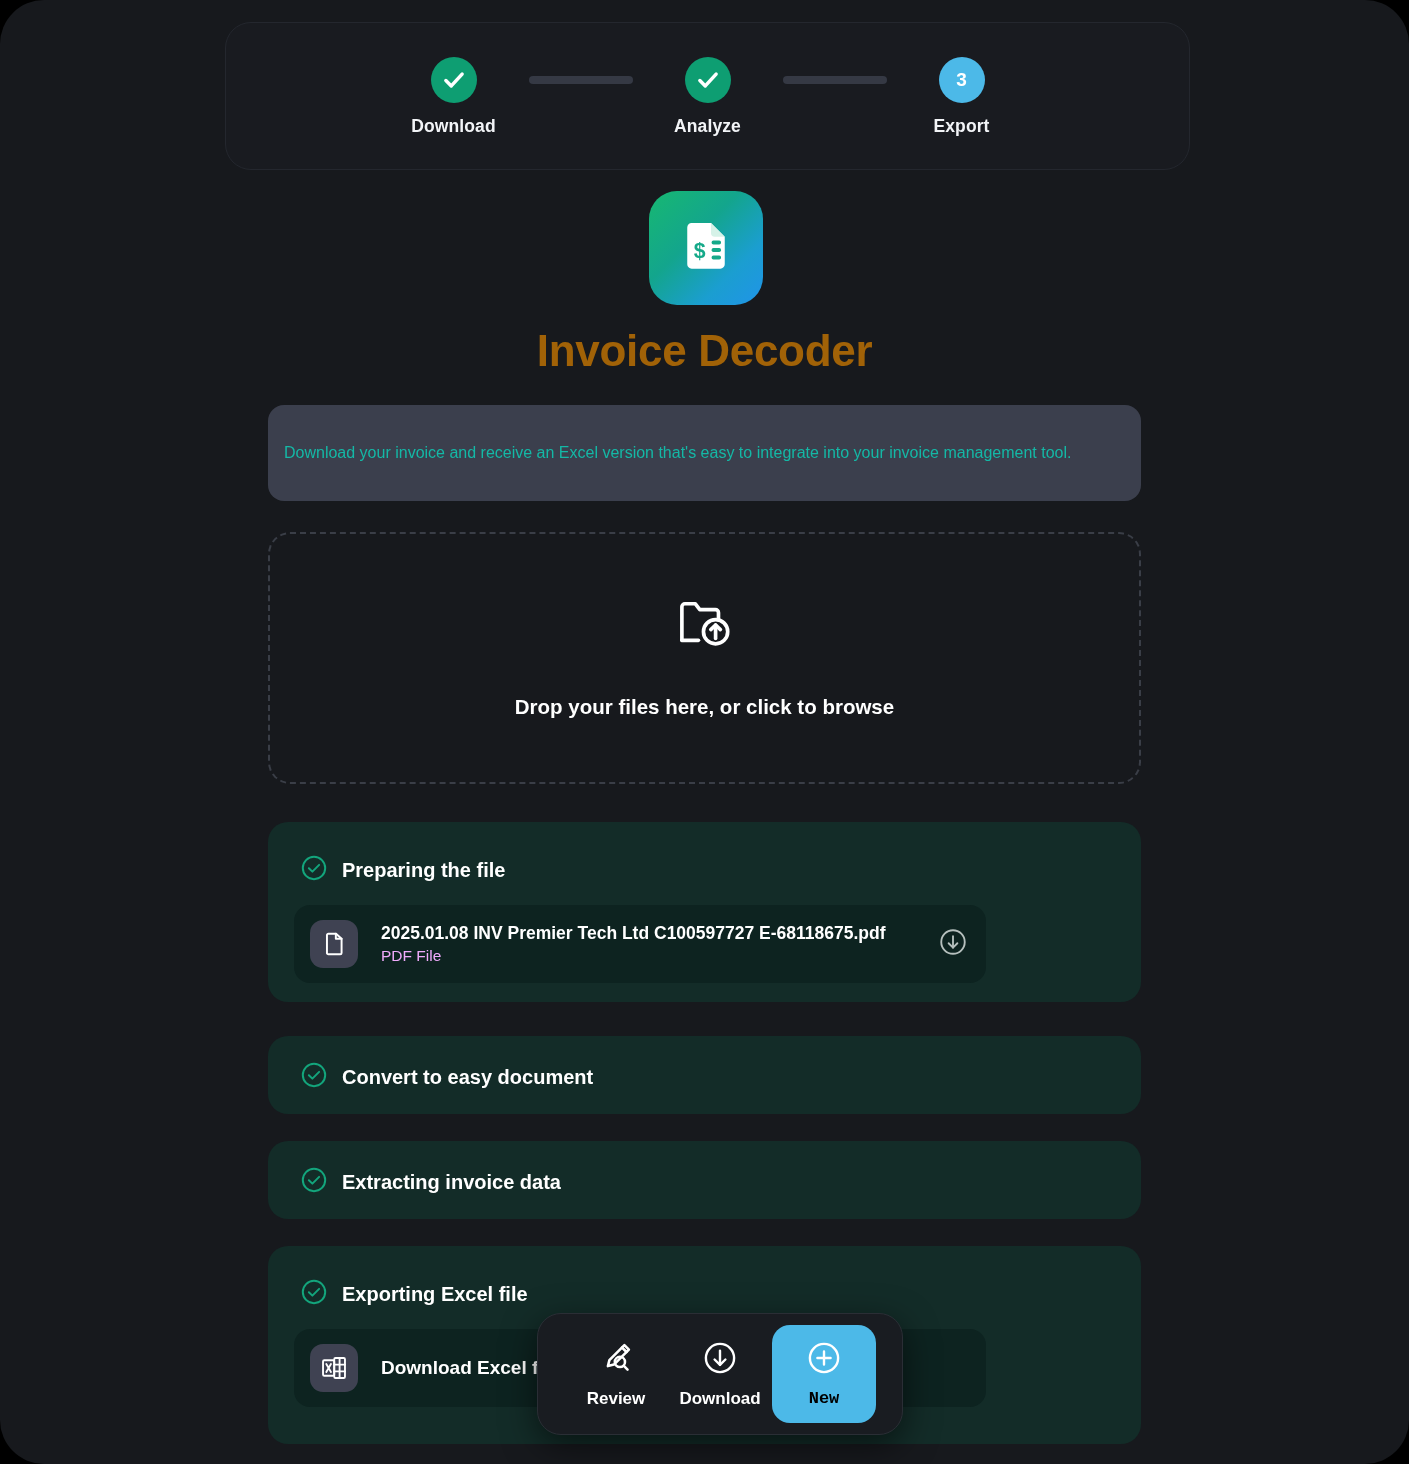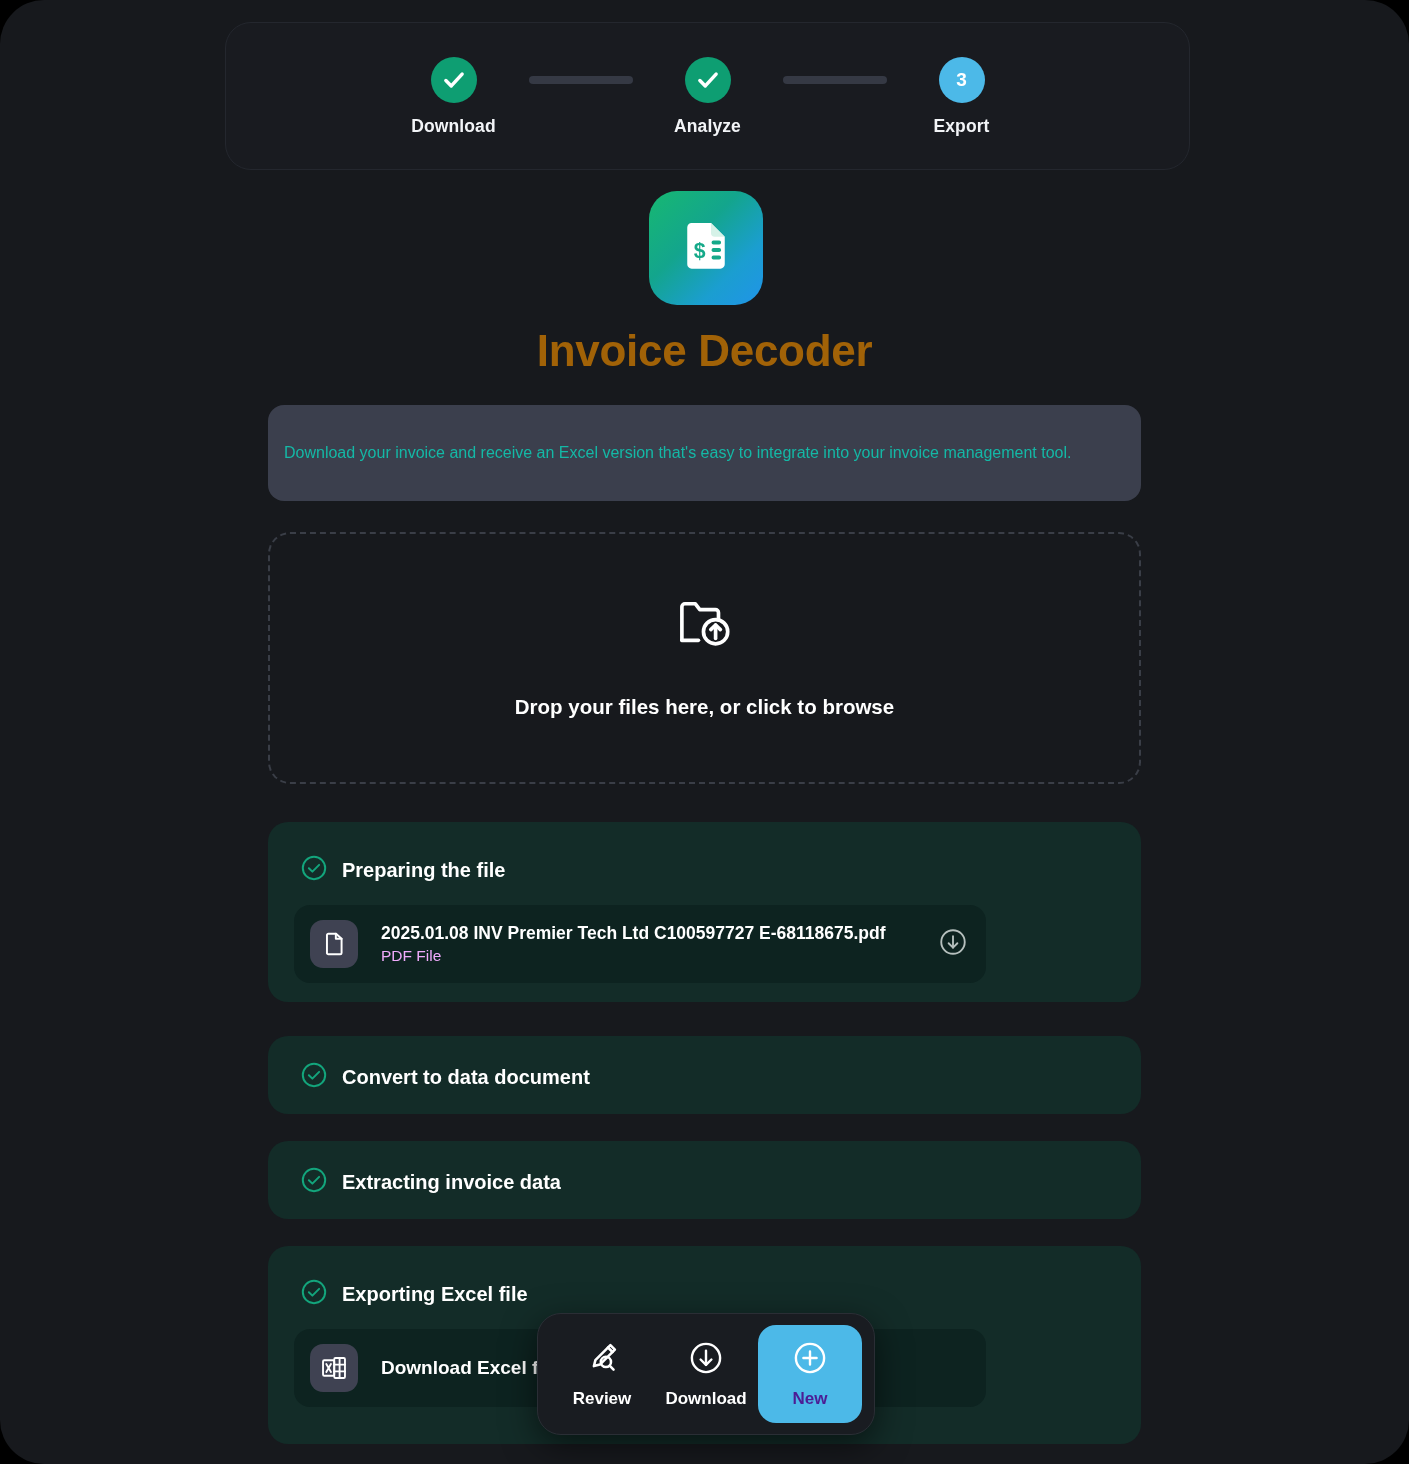--- a/index.html
+++ b/index.html
@@ -203,21 +203,21 @@
     height: 78px;
     align-items: center;
   }
   .file-row.excel .file-name { font-size: 19px; font-weight: 600; }
 
   
   .action-bar {
     position: absolute;
     left: 537px;
     top: 1313px;
-    width: 338px;
+    width: 366px;
     height: 122px;
     background: #191c21;
     border: 1px solid #2a2e35;
     border-radius: 24px;
     display: flex;
     align-items: center;
     justify-content: center;
     gap: 0px;
     box-shadow: 0 10px 34px rgba(0,0,0,.55);
   }
@@ -231,21 +231,21 @@
     justify-content: center;
     gap: 9px;
     background: transparent;
   }
   .action-btn.primary { background: #4cb9e8; }
   .action-label {
     font-size: 17px;
     font-weight: 600;
     color: #ffffff;
   }
-  .action-btn.primary .action-label { color: #4c1d95; }
+  .action-btn.primary .action-label { color: #000000; font-family: Liberation Mono, monospace; }
   .action-icon { display: block; }
 </style>
 </head>
 <body>
 
 <div class="app-frame">
 
   <div class="stepper">
     <div class="stepper-inner">
 
@@ -346,21 +346,21 @@
   </div>
 
   <div class="status-card" style="top:1036px; height:78px;">
     <div class="status-head" style="padding-top:25px;">
       <span class="check-icon">
         <svg width="28" height="28" viewBox="0 0 24 24" fill="none" stroke="#13a57c" stroke-width="1.7" stroke-linecap="round" stroke-linejoin="round">
           <circle cx="12" cy="12" r="9.6"></circle>
           <path d="M7.6 12.2 L10.6 15.1 L16.4 9.3"></path>
         </svg>
       </span>
-      <span class="status-title">Convert to data document</span>
+      <span class="status-title">Convert to easy document</span>
     </div>
   </div>
 
   <div class="status-card" style="top:1141px; height:78px;">
     <div class="status-head" style="padding-top:25px;">
       <span class="check-icon">
         <svg width="28" height="28" viewBox="0 0 24 24" fill="none" stroke="#13a57c" stroke-width="1.7" stroke-linecap="round" stroke-linejoin="round">
           <circle cx="12" cy="12" r="9.6"></circle>
           <path d="M7.6 12.2 L10.6 15.1 L16.4 9.3"></path>
         </svg>

